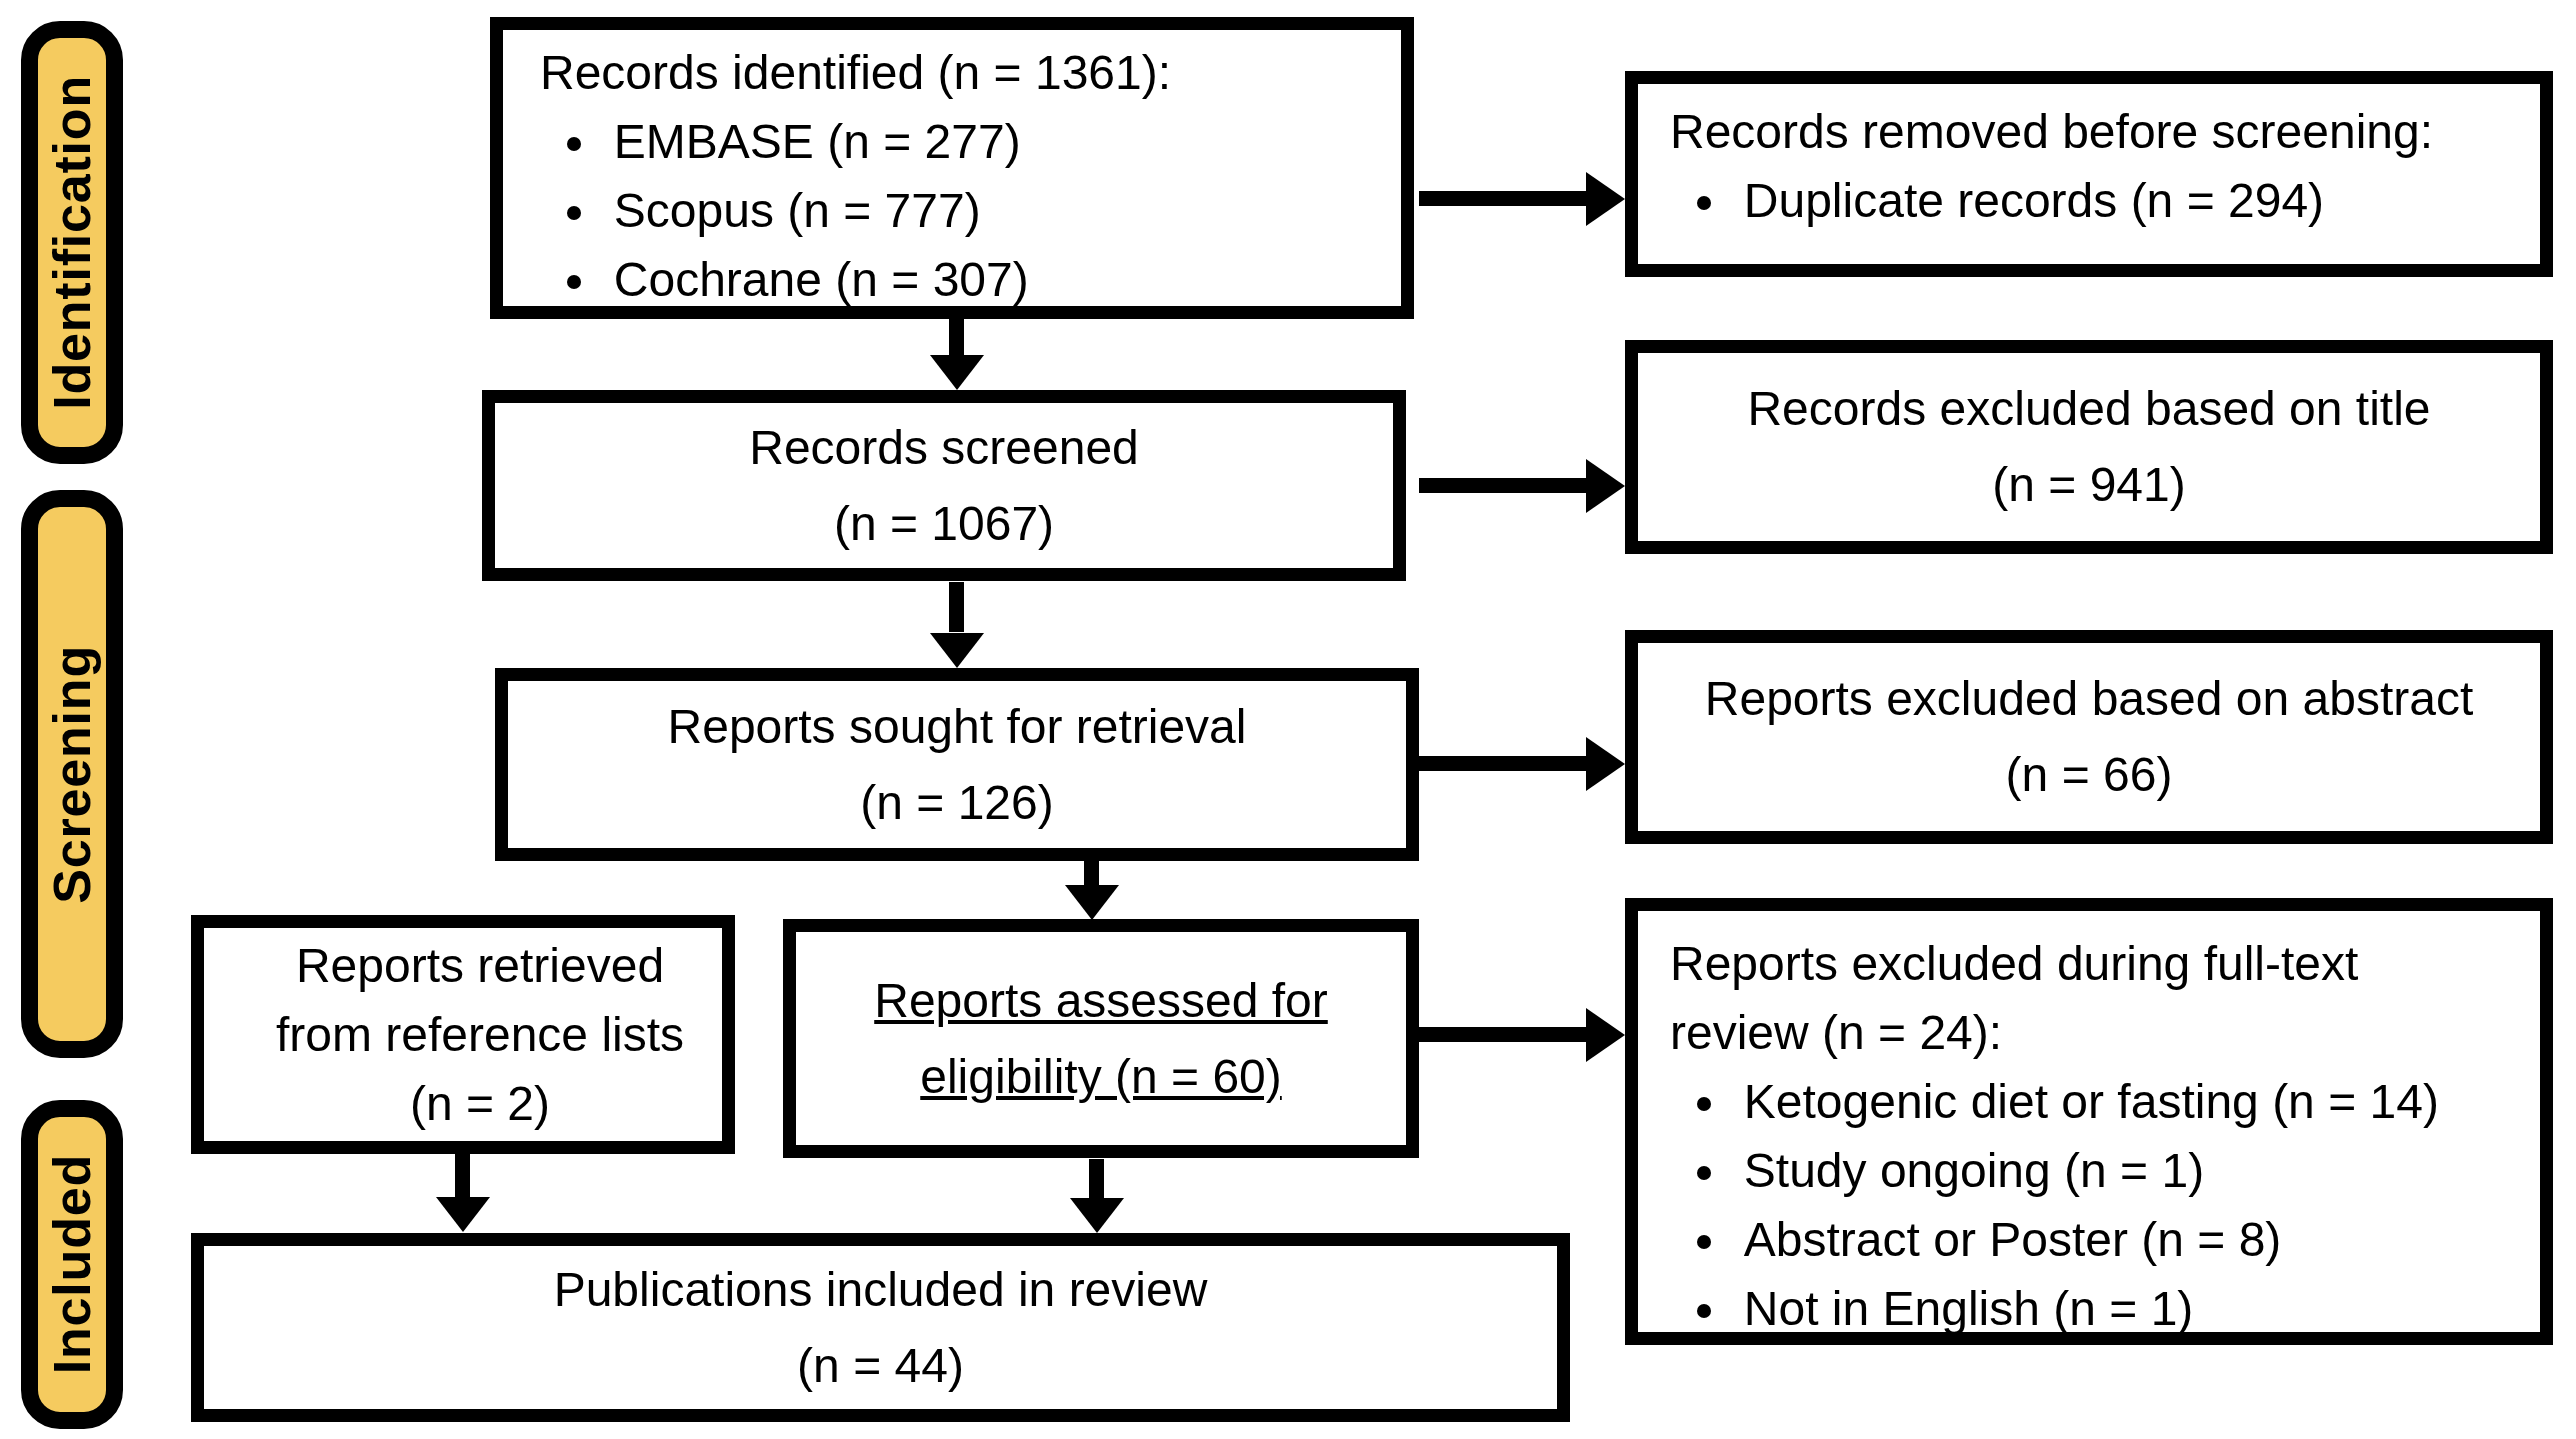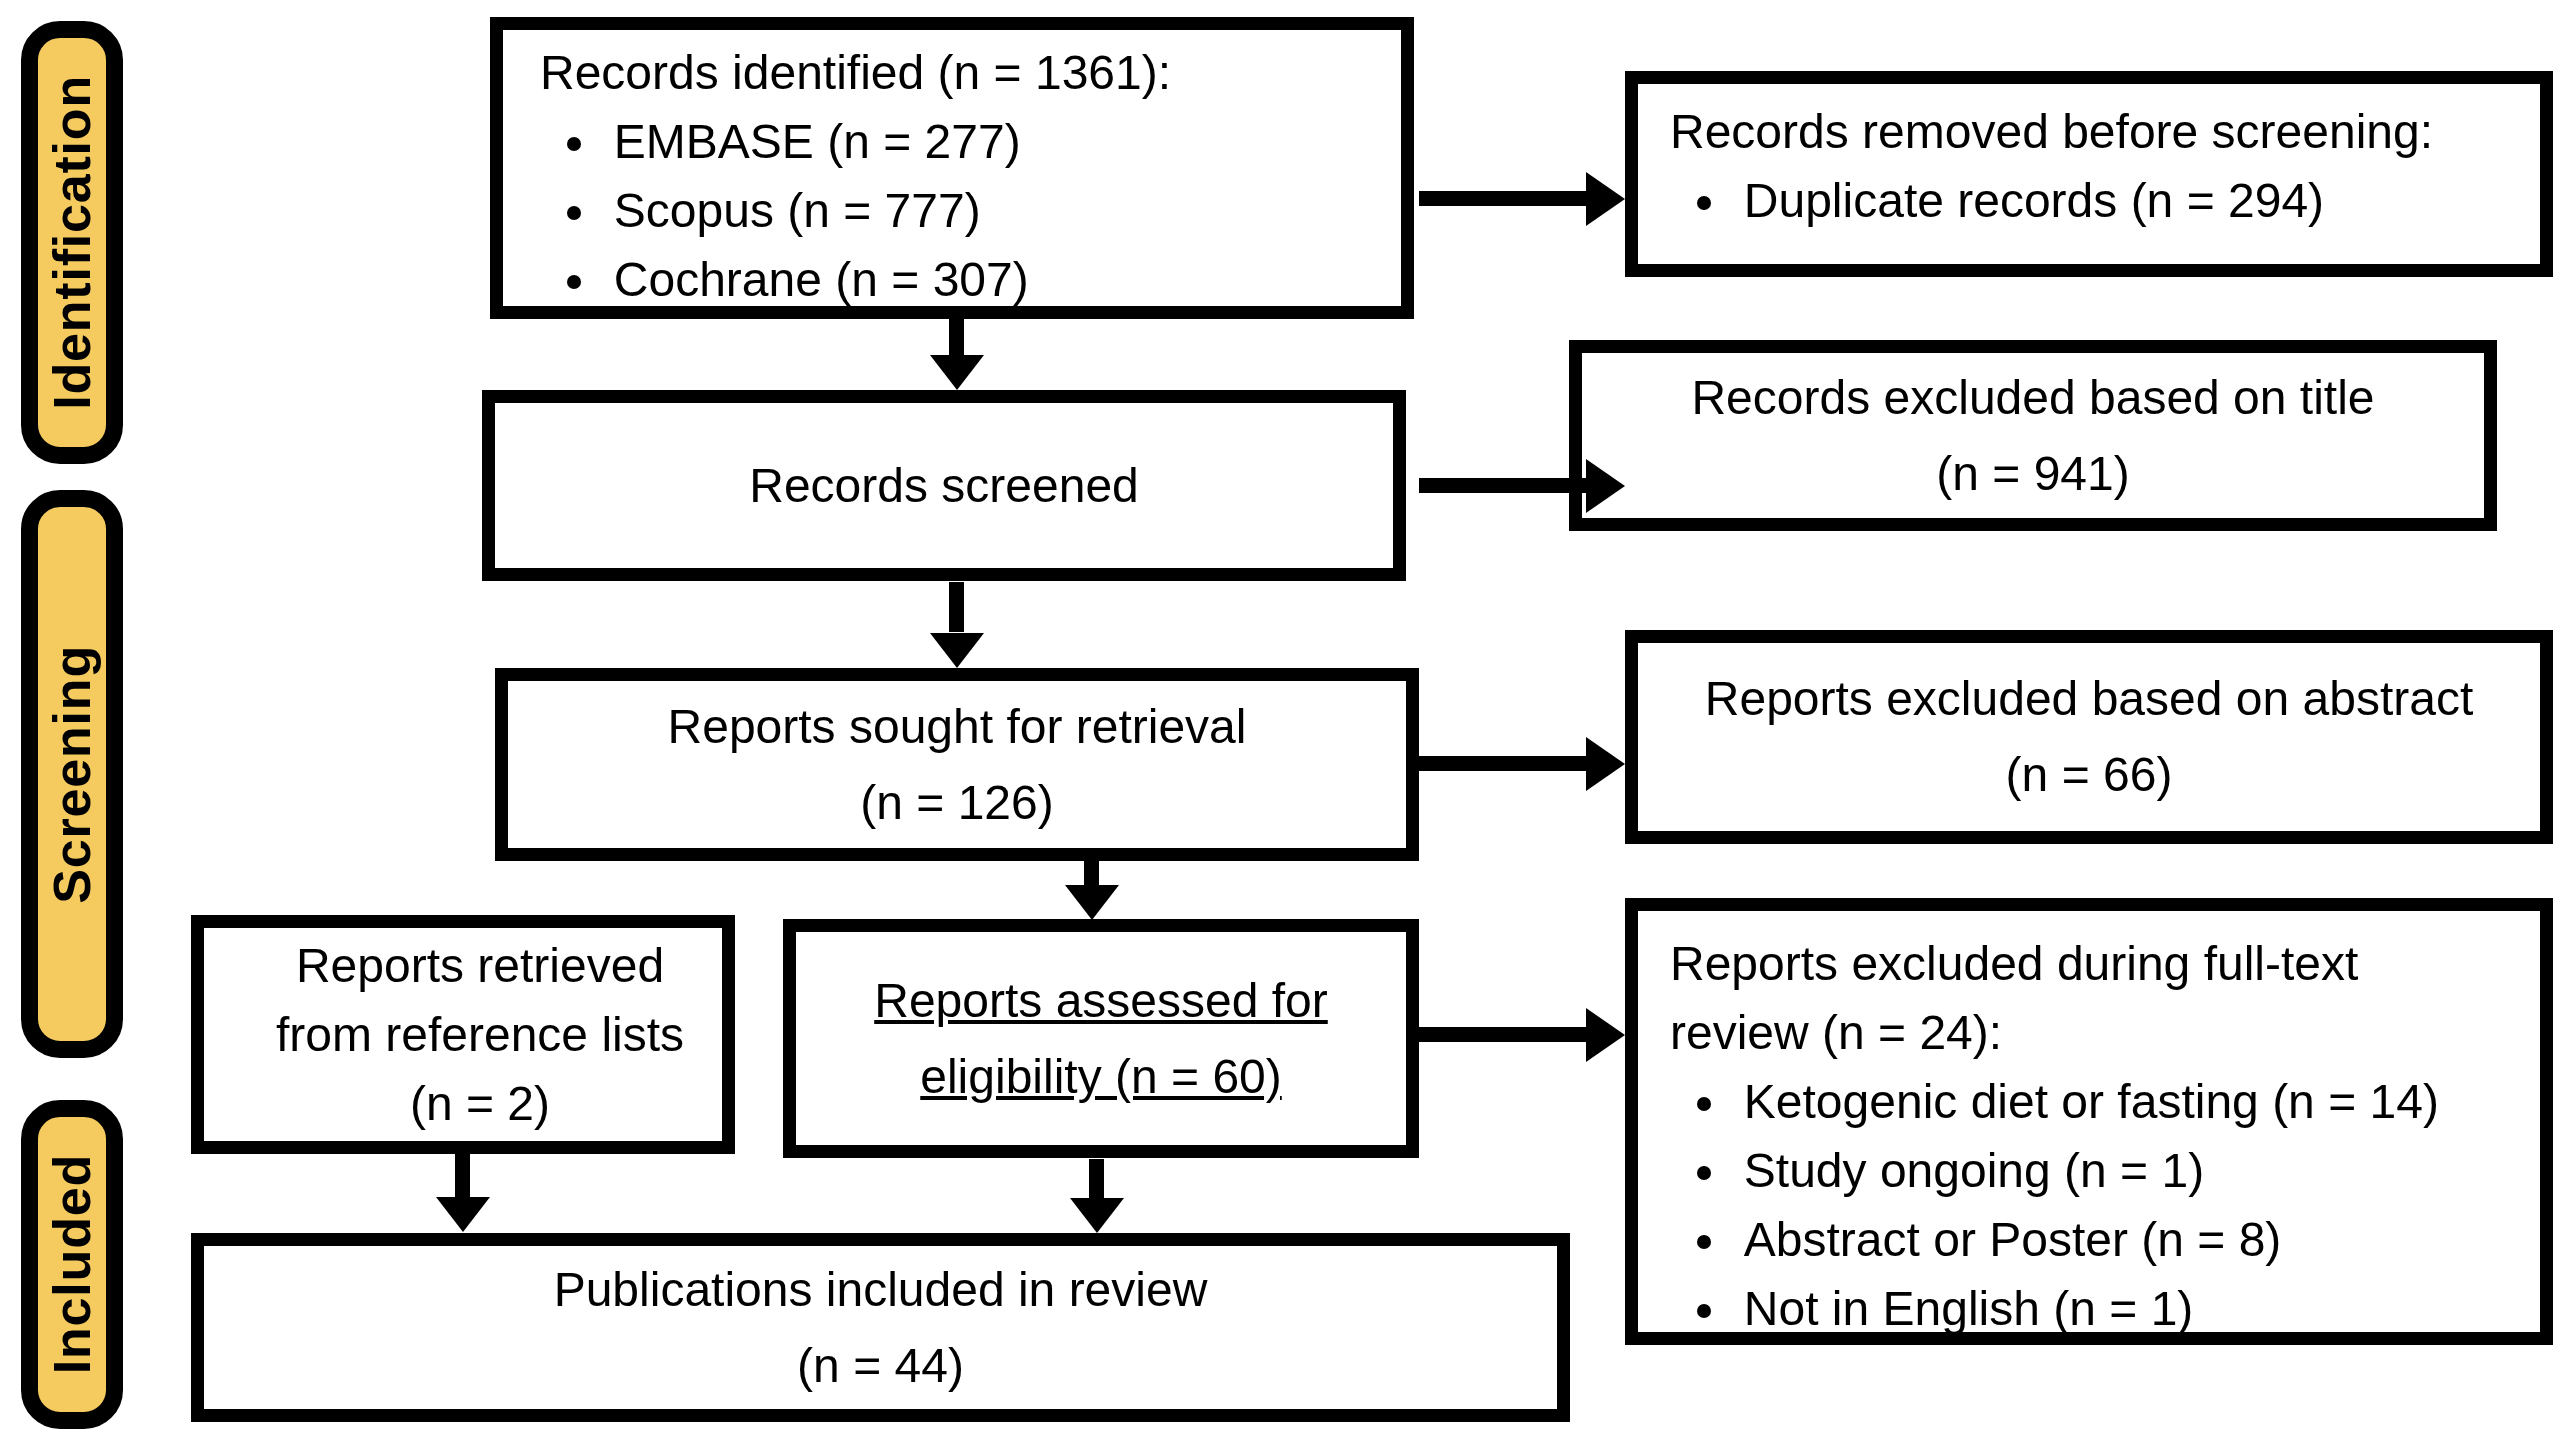--- a/index.html
+++ b/index.html
@@ -61,20 +61,21 @@
     <div class="title">Records identified (n = 1361):</div>
     <ul class="bullets">
       <li>EMBASE (n = 277)</li>
       <li>Scopus (n = 777)</li>
       <li>Cochrane (n = 307)</li>
     </ul>
   </div>
 
   <div class="box center" style="left:482px;top:390px;width:924px;height:191px;">
     <div class="line">Records screened</div>
+    <div class="line">(n = 1067)</div>
   </div>
 
   <div class="box center" style="left:495px;top:668px;width:924px;height:193px;">
     <div class="line">Reports sought for retrieval</div>
     <div class="line">(n = 126)</div>
   </div>
 
   <div class="box center" style="left:191px;top:915px;width:544px;height:239px;padding-left:34px;">
     <div class="line tight">Reports retrieved</div>
     <div class="line tight">from reference lists</div>
@@ -91,21 +92,21 @@
     <div class="line">(n = 44)</div>
   </div>
 
   <div class="box left" style="left:1625px;top:71px;width:928px;height:206px;padding-top:13.4px;padding-left:32px;">
     <div class="title">Records removed before screening:</div>
     <ul class="bullets">
       <li>Duplicate records (n = 294)</li>
     </ul>
   </div>
 
-  <div class="box center" style="left:1569px;top:340px;width:928px;height:191px;">
+  <div class="box center" style="left:1625px;top:340px;width:928px;height:214px;">
     <div class="line">Records excluded based on title</div>
     <div class="line">(n = 941)</div>
   </div>
 
   <div class="box center" style="left:1625px;top:630px;width:928px;height:214px;">
     <div class="line">Reports excluded based on abstract</div>
     <div class="line">(n = 66)</div>
   </div>
 
   <div class="box left" style="left:1625px;top:898px;width:928px;height:447px;padding-top:18px;padding-left:32px;">

